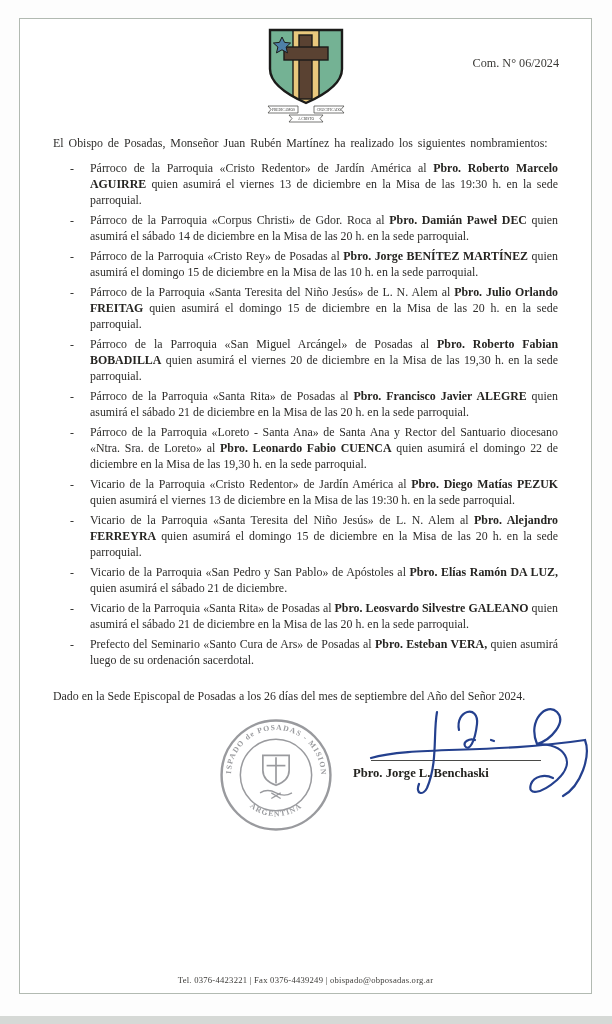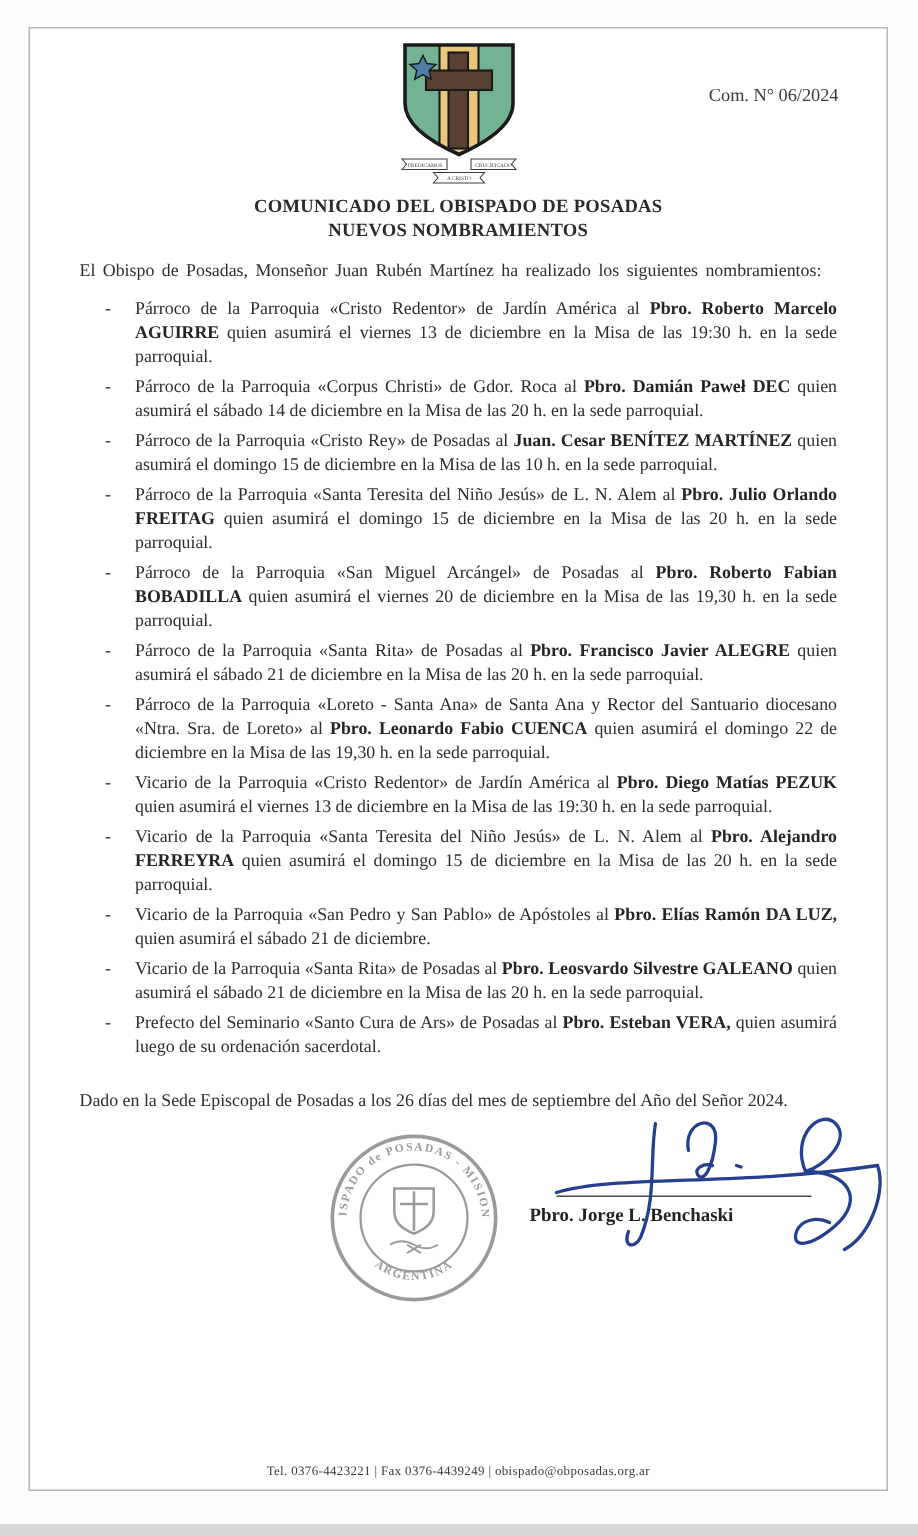--- a/index.html
+++ b/index.html
@@ -63,41 +63,37 @@
           <path d="M33 88 h34 l-3 3.5 3 3.5 h-34 l3 -3.5 Z"></path>
         </g>
         <g fill="#3c3c3a" font-size="3.6" text-anchor="middle" stroke="none">
           <text x="27.5" y="84.3">PREDICAMOS</text>
           <text x="73" y="84.3">CRUCIFICADO</text>
           <text x="50" y="93.3">A CRISTO</text>
         </g>
       </svg>
     </div>
 
-    <div class="doc-title">
-      <div>COMUNICADO DEL OBISPADO DE POSADAS</div>
-      <div>NUEVOS NOMBRAMIENTOS</div>
-    </div>
 
     <p class="intro">El Obispo de Posadas, Monseñor Juan Rubén Martínez ha realizado los siguientes nombramientos:</p>
 
     <div class="appointments">
   <div class="item">
     <span class="dash">-</span>
     <span class="itxt"><span class="seg-pre">Párroco de la Parroquia «Cristo Redentor» de Jardín América al </span><b class="seg-name">Pbro. Roberto Marcelo AGUIRRE</b><span class="seg-post"> quien asumirá el viernes 13 de diciembre en la Misa de las 19:30 h. en la sede parroquial.</span></span>
   </div>
 
   <div class="item">
     <span class="dash">-</span>
     <span class="itxt"><span class="seg-pre">Párroco de la Parroquia «Corpus Christi» de Gdor. Roca al </span><b class="seg-name">Pbro. Damián Paweł DEC</b><span class="seg-post"> quien asumirá el sábado 14 de diciembre en la Misa de las 20 h. en la sede parroquial.</span></span>
   </div>
 
   <div class="item">
     <span class="dash">-</span>
-    <span class="itxt"><span class="seg-pre">Párroco de la Parroquia «Cristo Rey» de Posadas al </span><b class="seg-name">Juan. Cesar BENÍTEZ MARTÍNEZ</b><span class="seg-post"> quien asumirá el domingo 15 de diciembre en la Misa de las 10 h. en la sede parroquial.</span></span>
+    <span class="itxt"><span class="seg-pre">Párroco de la Parroquia «Cristo Rey» de Posadas al </span><b class="seg-name">Pbro. Jorge BENÍTEZ MARTÍNEZ</b><span class="seg-post"> quien asumirá el domingo 15 de diciembre en la Misa de las 10 h. en la sede parroquial.</span></span>
   </div>
 
   <div class="item">
     <span class="dash">-</span>
     <span class="itxt"><span class="seg-pre">Párroco de la Parroquia «Santa Teresita del Niño Jesús» de L. N. Alem al </span><b class="seg-name">Pbro. Julio Orlando FREITAG</b><span class="seg-post"> quien asumirá el domingo 15 de diciembre en la Misa de las 20 h. en la sede parroquial.</span></span>
   </div>
 
   <div class="item">
     <span class="dash">-</span>
     <span class="itxt"><span class="seg-pre">Párroco de la Parroquia «San Miguel Arcángel» de Posadas al </span><b class="seg-name">Pbro. Roberto Fabian BOBADILLA</b><span class="seg-post"> quien asumirá el viernes 20 de diciembre en la Misa de las 19,30 h. en la sede parroquial.</span></span>

